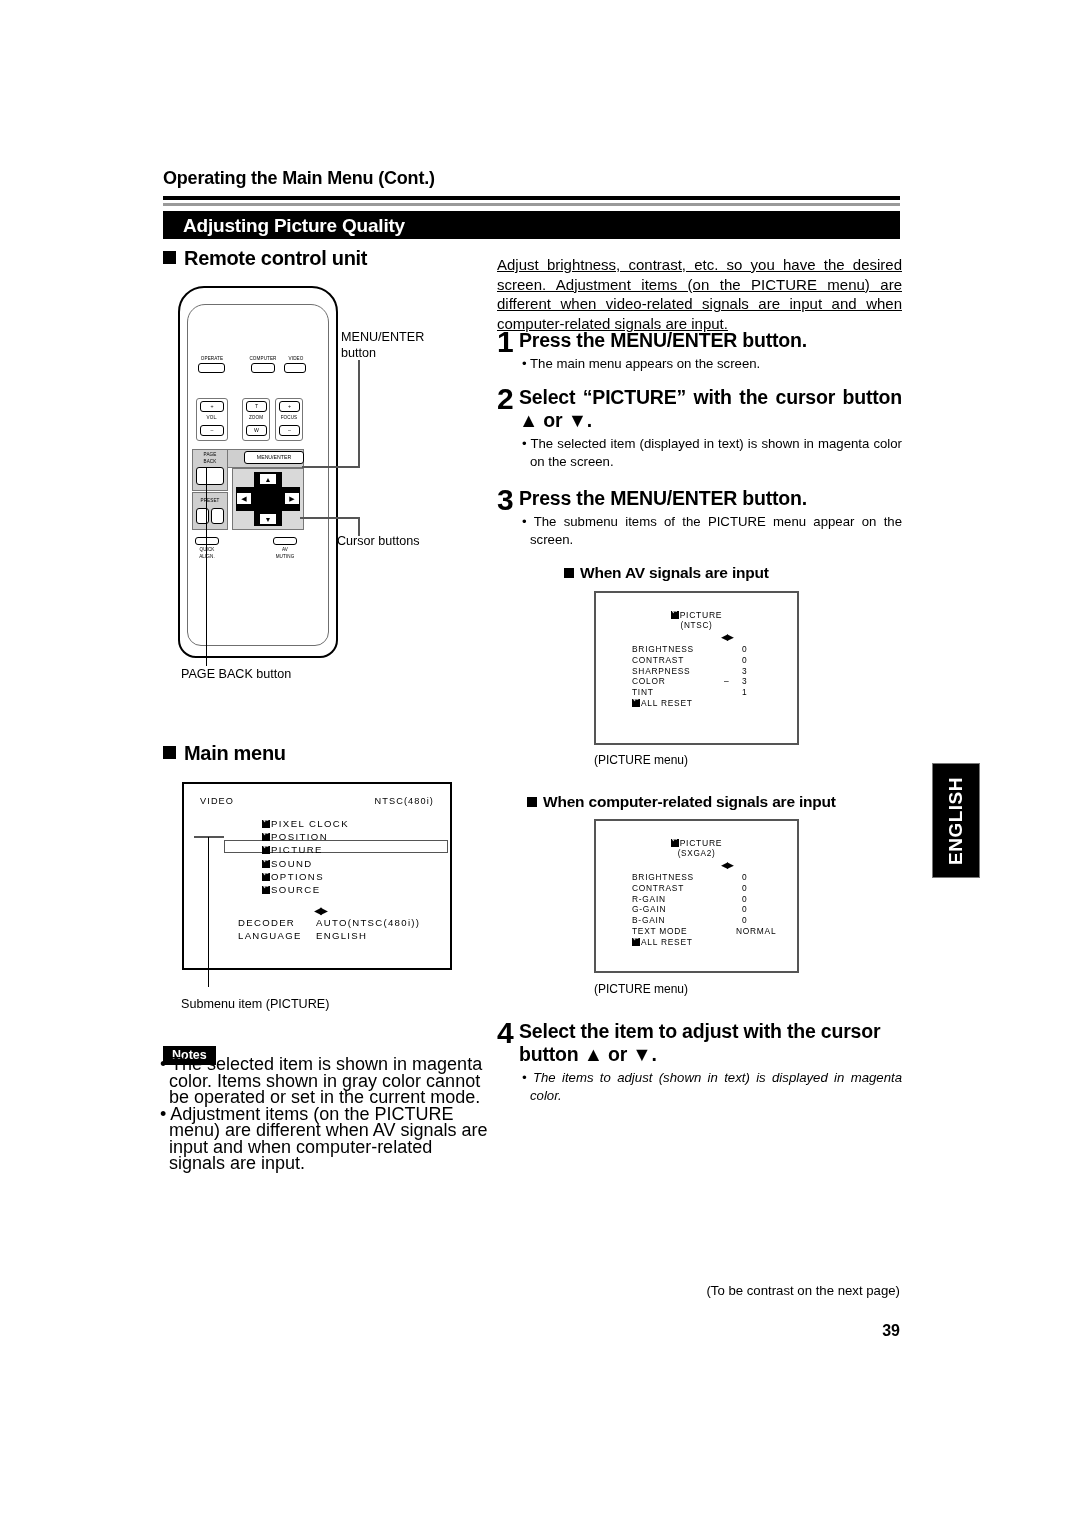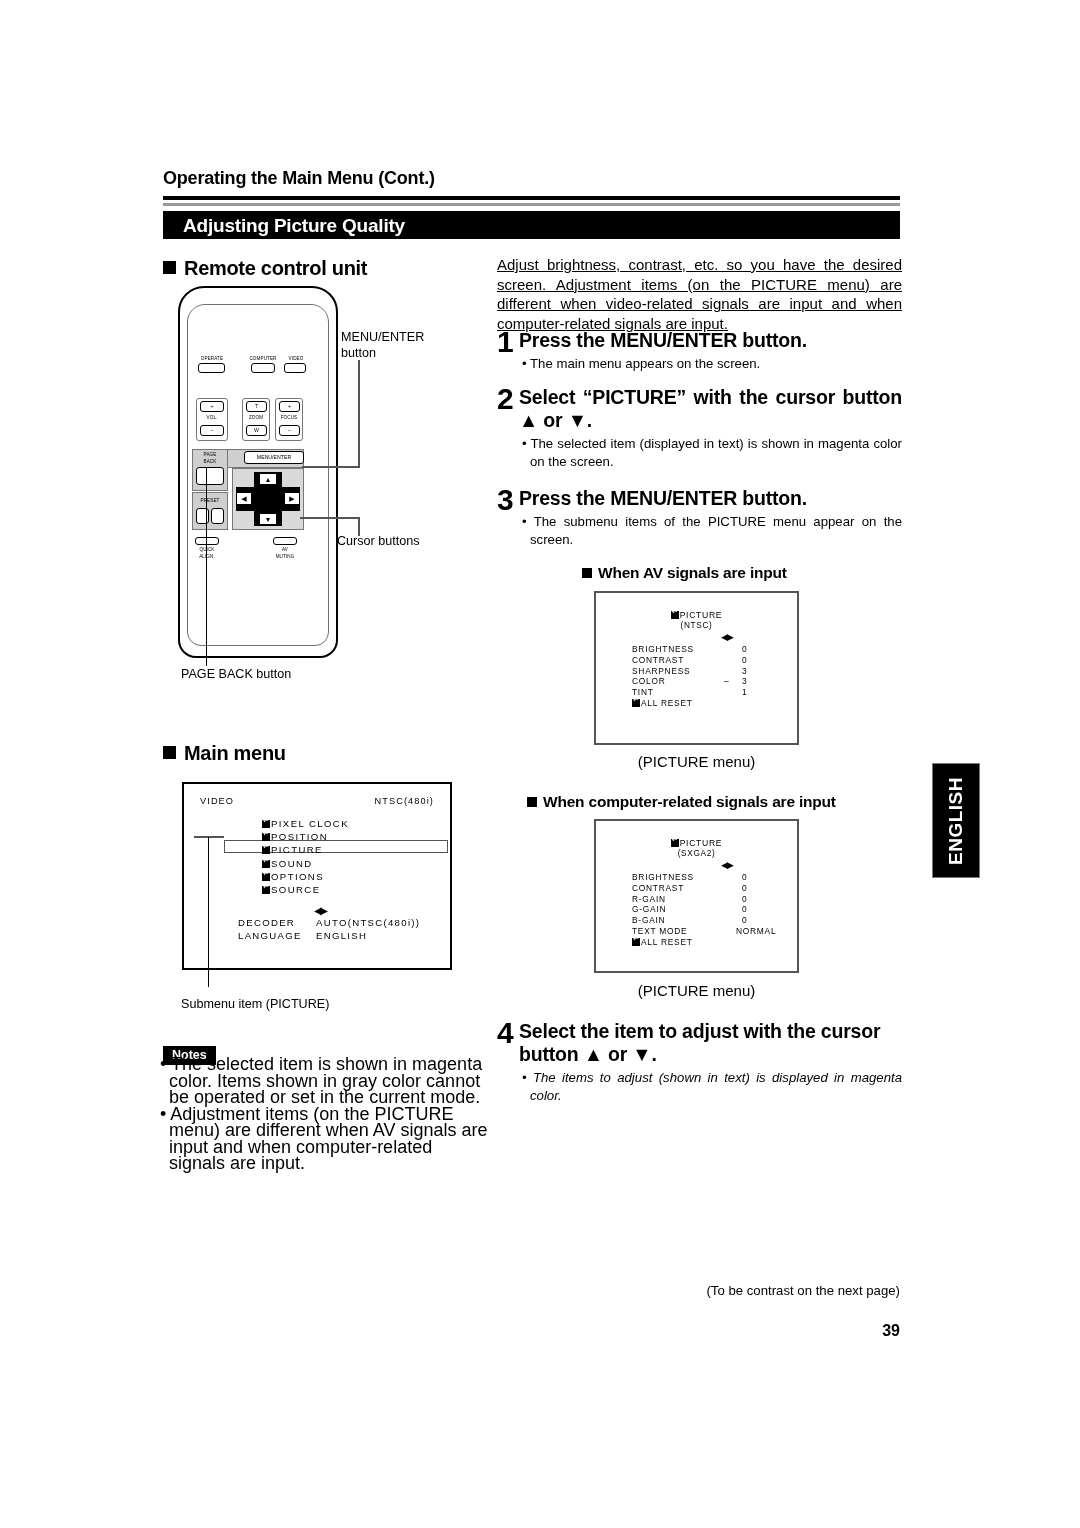--- a/index.html
+++ b/index.html
@@ -89,21 +89,21 @@
   .osd-rows {
     position:absolute; font-size:8.4px; letter-spacing:0.75px; line-height:10.8px;
   }
   .osd-row { position:relative; height:10.8px; white-space:nowrap; }
   .osd-row .lbl { position:absolute; left:0; top:0; }
   .osd-row .minus { position:absolute; left:92px; top:0; }
   .osd-row .val { position:absolute; left:110px; top:0; }
   .osd-row .val.wide { left:104px; }
   .osd-arrows { position:absolute; font-size:9px; letter-spacing:-1px; }
   .osd-caption {
-    position:absolute; width:100%; text-align:center; font-size:15px;
+    position:absolute; width:100%; text-align:left; font-size:12px;
   }
   .ent-ico {
     display:inline-block; width:8px; height:8px; border:1px solid #000;
     background:#000; position:relative; vertical-align:-1px; margin-right:1px;
   }
   .ent-ico::after{
     content:"\21B5"; position:absolute; left:0px; top:-4px;
     color:#fff; font-size:8px; line-height:8px;
   }
 
@@ -188,21 +188,21 @@
 
 <div class="page">
 
   <div class="running-head">Operating the Main Menu (Cont.)</div>
   <div class="rule-thick"></div>
   <div class="rule-thin"></div>
   <div class="section-bar">
     <span>Adjusting Picture Quality</span>
   </div>
 
-  <div class="sq-head" style="left:163px; top:257px;">
+  <div class="sq-head" style="left:163px; top:247px;">
     <span class="bullet"></span><span>Remote control unit</span>
   </div>
 
   <div class="remote">
     <div class="rc-outer"></div>
     <div class="rc-inner"></div>
 
     <div class="lbl-tiny" style="left:14px; top:70px; width:40px;">OPERATE</div>
     <div class="btn" style="left:20px; top:77px; width:27px; height:10px;"></div>
 
@@ -344,21 +344,21 @@
   </div>
 
   <div class="step" style="left:497px; top:485px; width:408px;">
     <div class="num">3</div>
     <div class="title">Press the MENU/ENTER button.</div>
     <div class="bullets" style="top:28px;">
       <p>• The submenu items of the PICTURE menu appear on the screen.</p>
     </div>
   </div>
 
-  <div class="sq-head-sm" style="left:536px; top:564px;padding-left:46px;">
+  <div class="sq-head-sm" style="left:518px; top:564px;padding-left:46px;">
     <span class="bullet"></span><span>When AV signals are input</span>
   </div>
 
   <div class="osd" style="left:594px; top:591px; width:205px; height:154px;">
     <div class="osd-title" style="top:17px;">
       <span class="ent-ico"></span><span>PICTURE</span>
     </div>
     <div class="osd-sub" style="top:28px;">(NTSC)</div>
     <div class="osd-arrows" style="left:125px; top:39px;">◀▶</div>
     <div class="osd-rows" style="left:36px; top:51px;">

